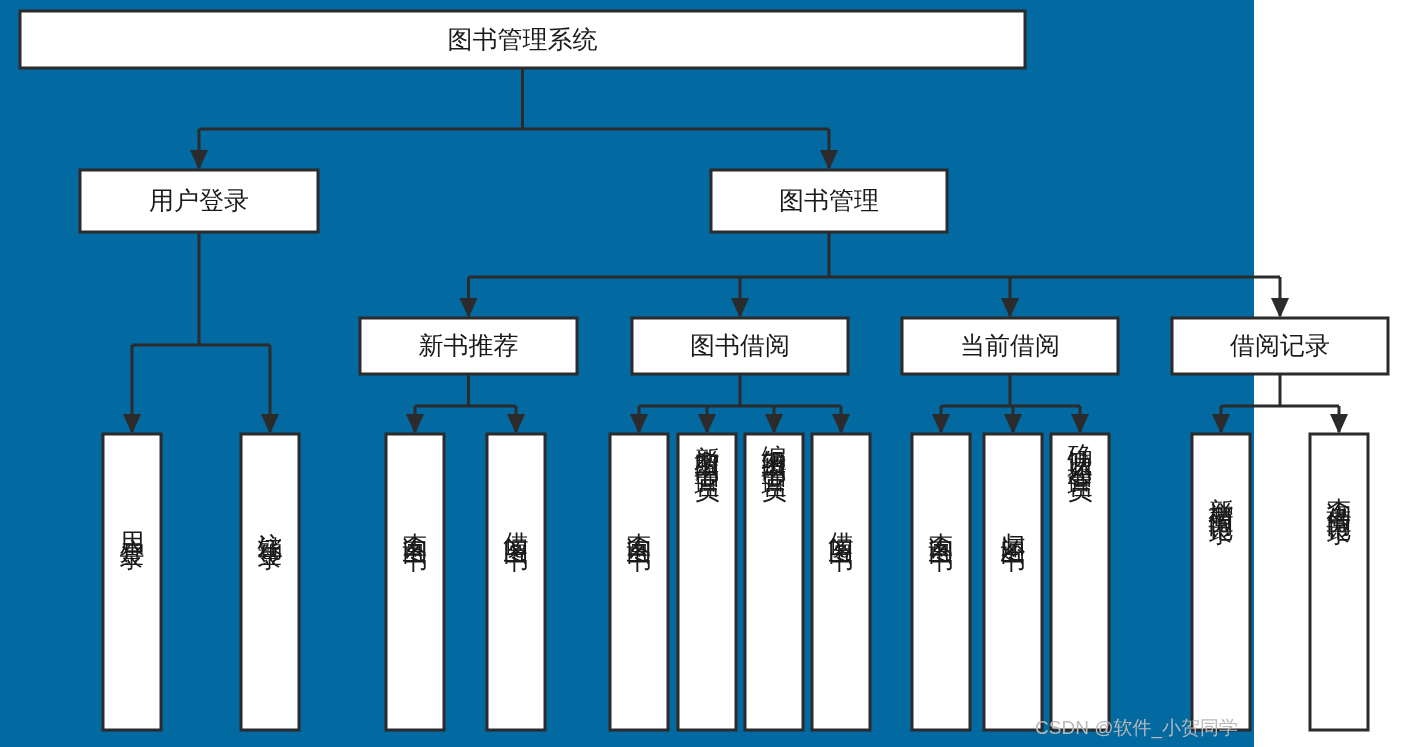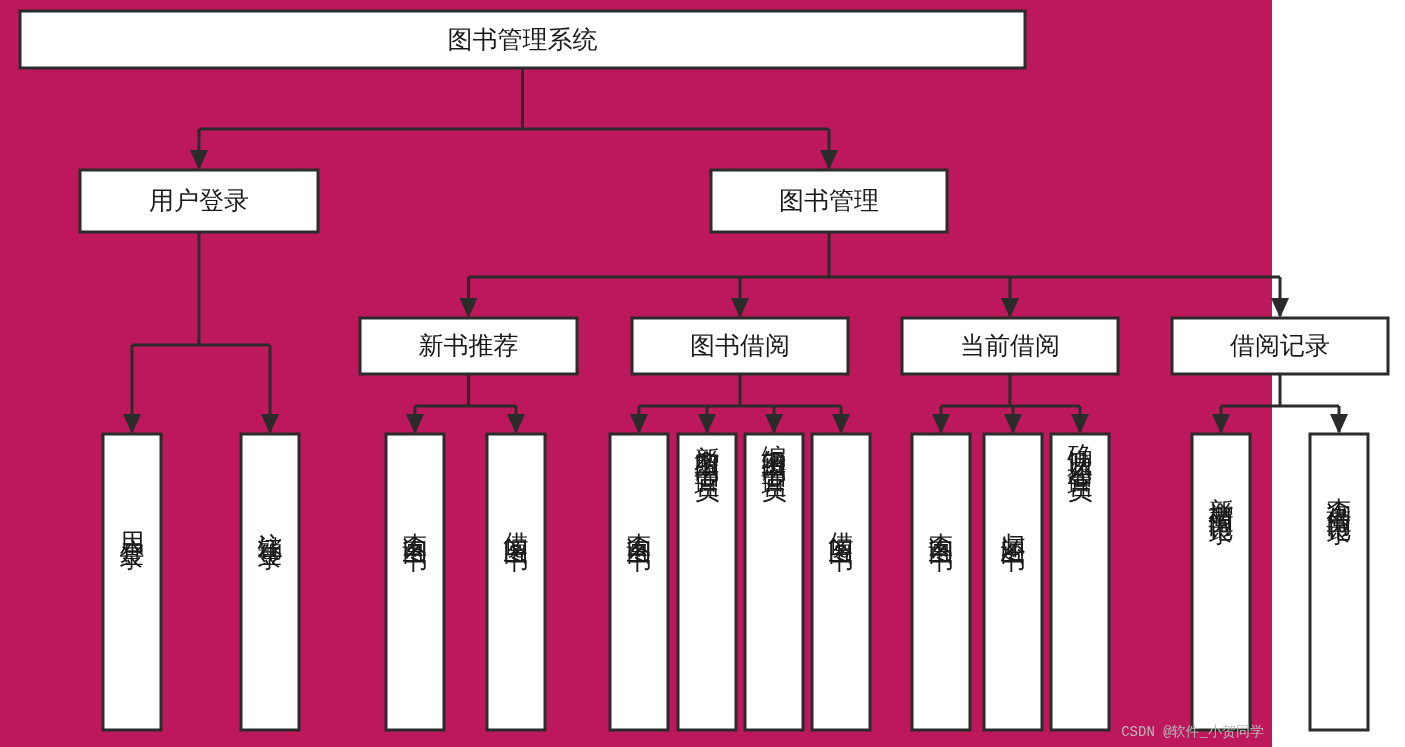--- a/index.html
+++ b/index.html
@@ -10,22 +10,21 @@
   body {
     width: 1405px;
     height: 747px;
     font-family: "DejaVu Sans", "Liberation Sans", sans-serif;
     overflow: hidden;
   }
   #diagram-root {
     position: relative;
     width: 1254px;
     height: 747px;
-    background: #be185d;
-    padding-left: 18px;
+    background: #0369a1;
   }
   svg.diagram {
     position: absolute;
     top: 0;
     left: 0;
     width: 1405px;
     height: 747px;
   }
   .node-rect {
     fill: #ffffff;
@@ -54,24 +53,24 @@
     font-size: 25px;
     fill: #1a1a1a;
     writing-mode: vertical-rl;
     text-orientation: upright;
     letter-spacing: 5px;
     dominant-baseline: central;
     text-anchor: middle;
   }
   .watermark {
     position: absolute;
-    right: 8px;
+    right: 16px;
     bottom: 6px;
-    font-family: Liberation Mono, monospace;
-    font-size: 14px;
+    font-family: Liberation Sans, sans-serif;
+    font-size: 19px;
     color: #b9b9b9;
     white-space: nowrap;
     user-select: none;
   }
 </style>
 </head>
 <body>
 
 <div id="diagram-root">
   <svg class="diagram" viewBox="0 0 1405 747" xmlns="http://www.w3.org/2000/svg">

